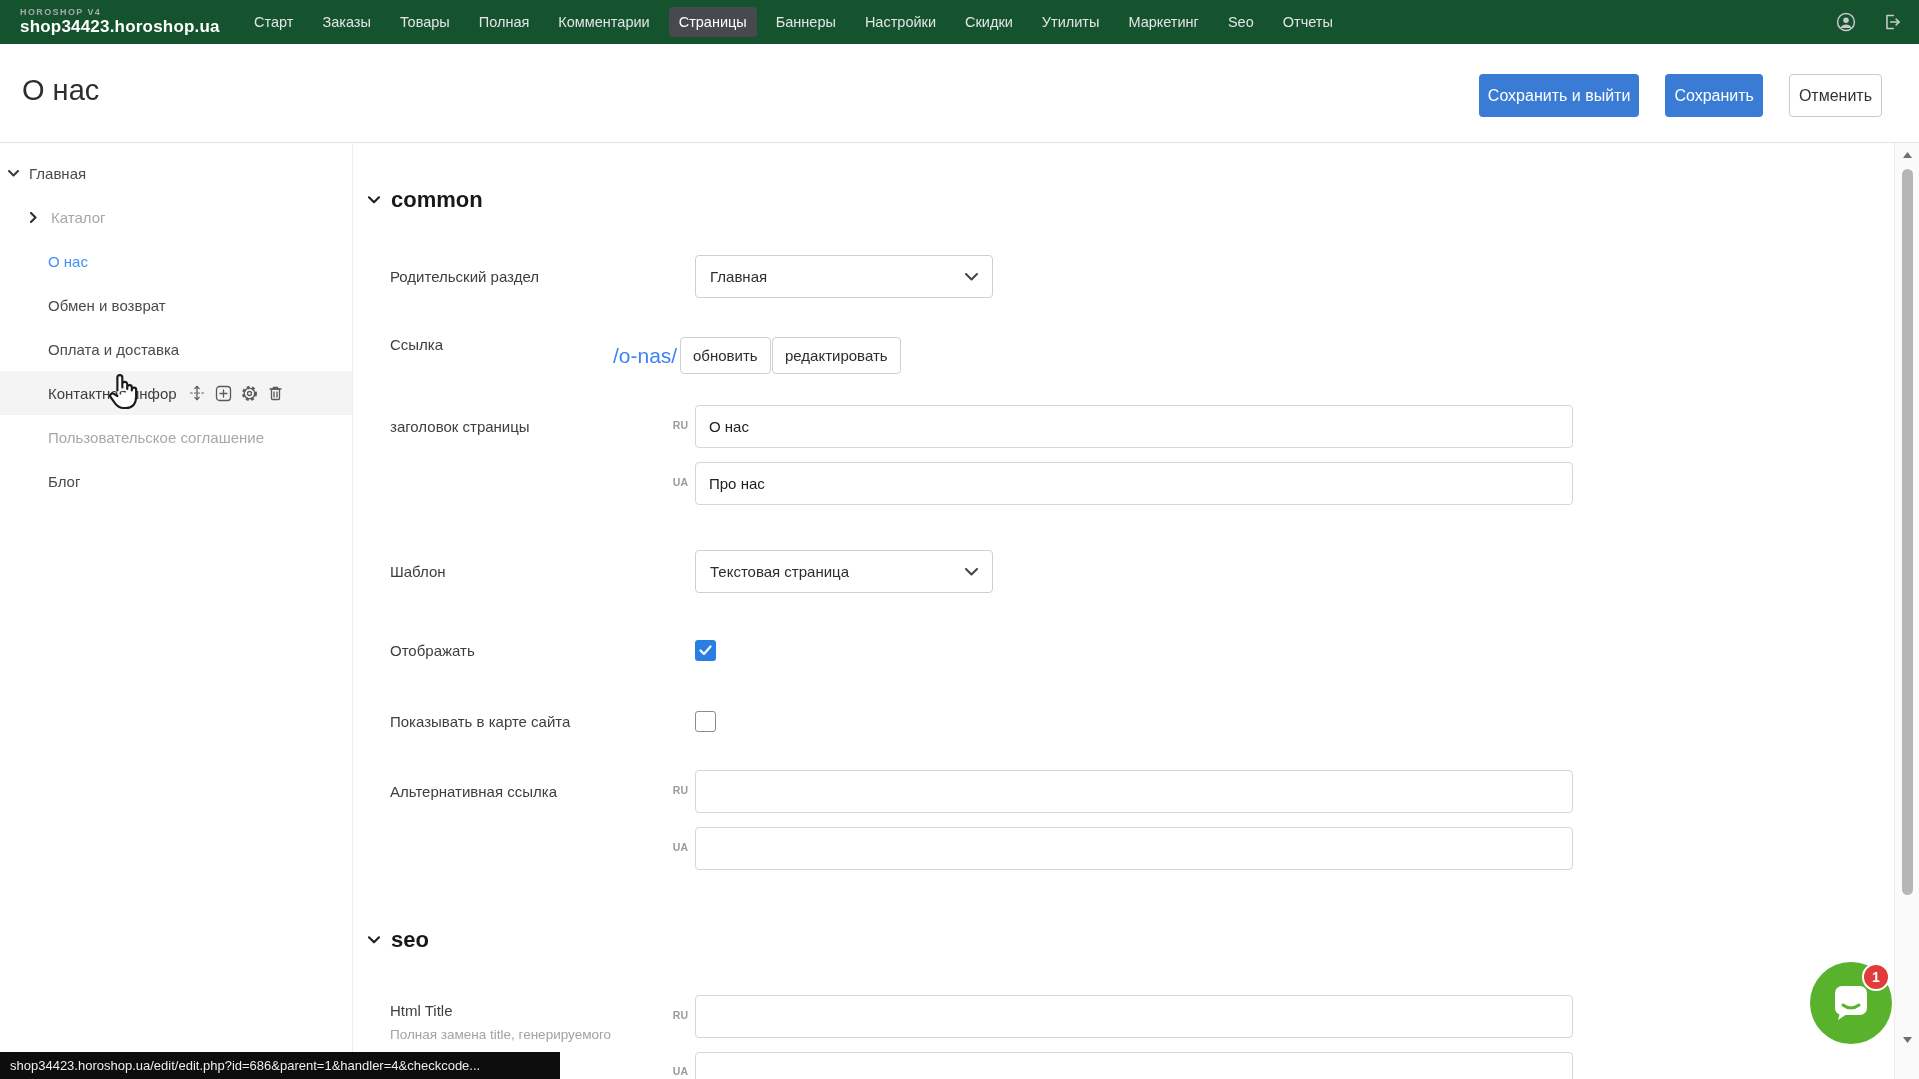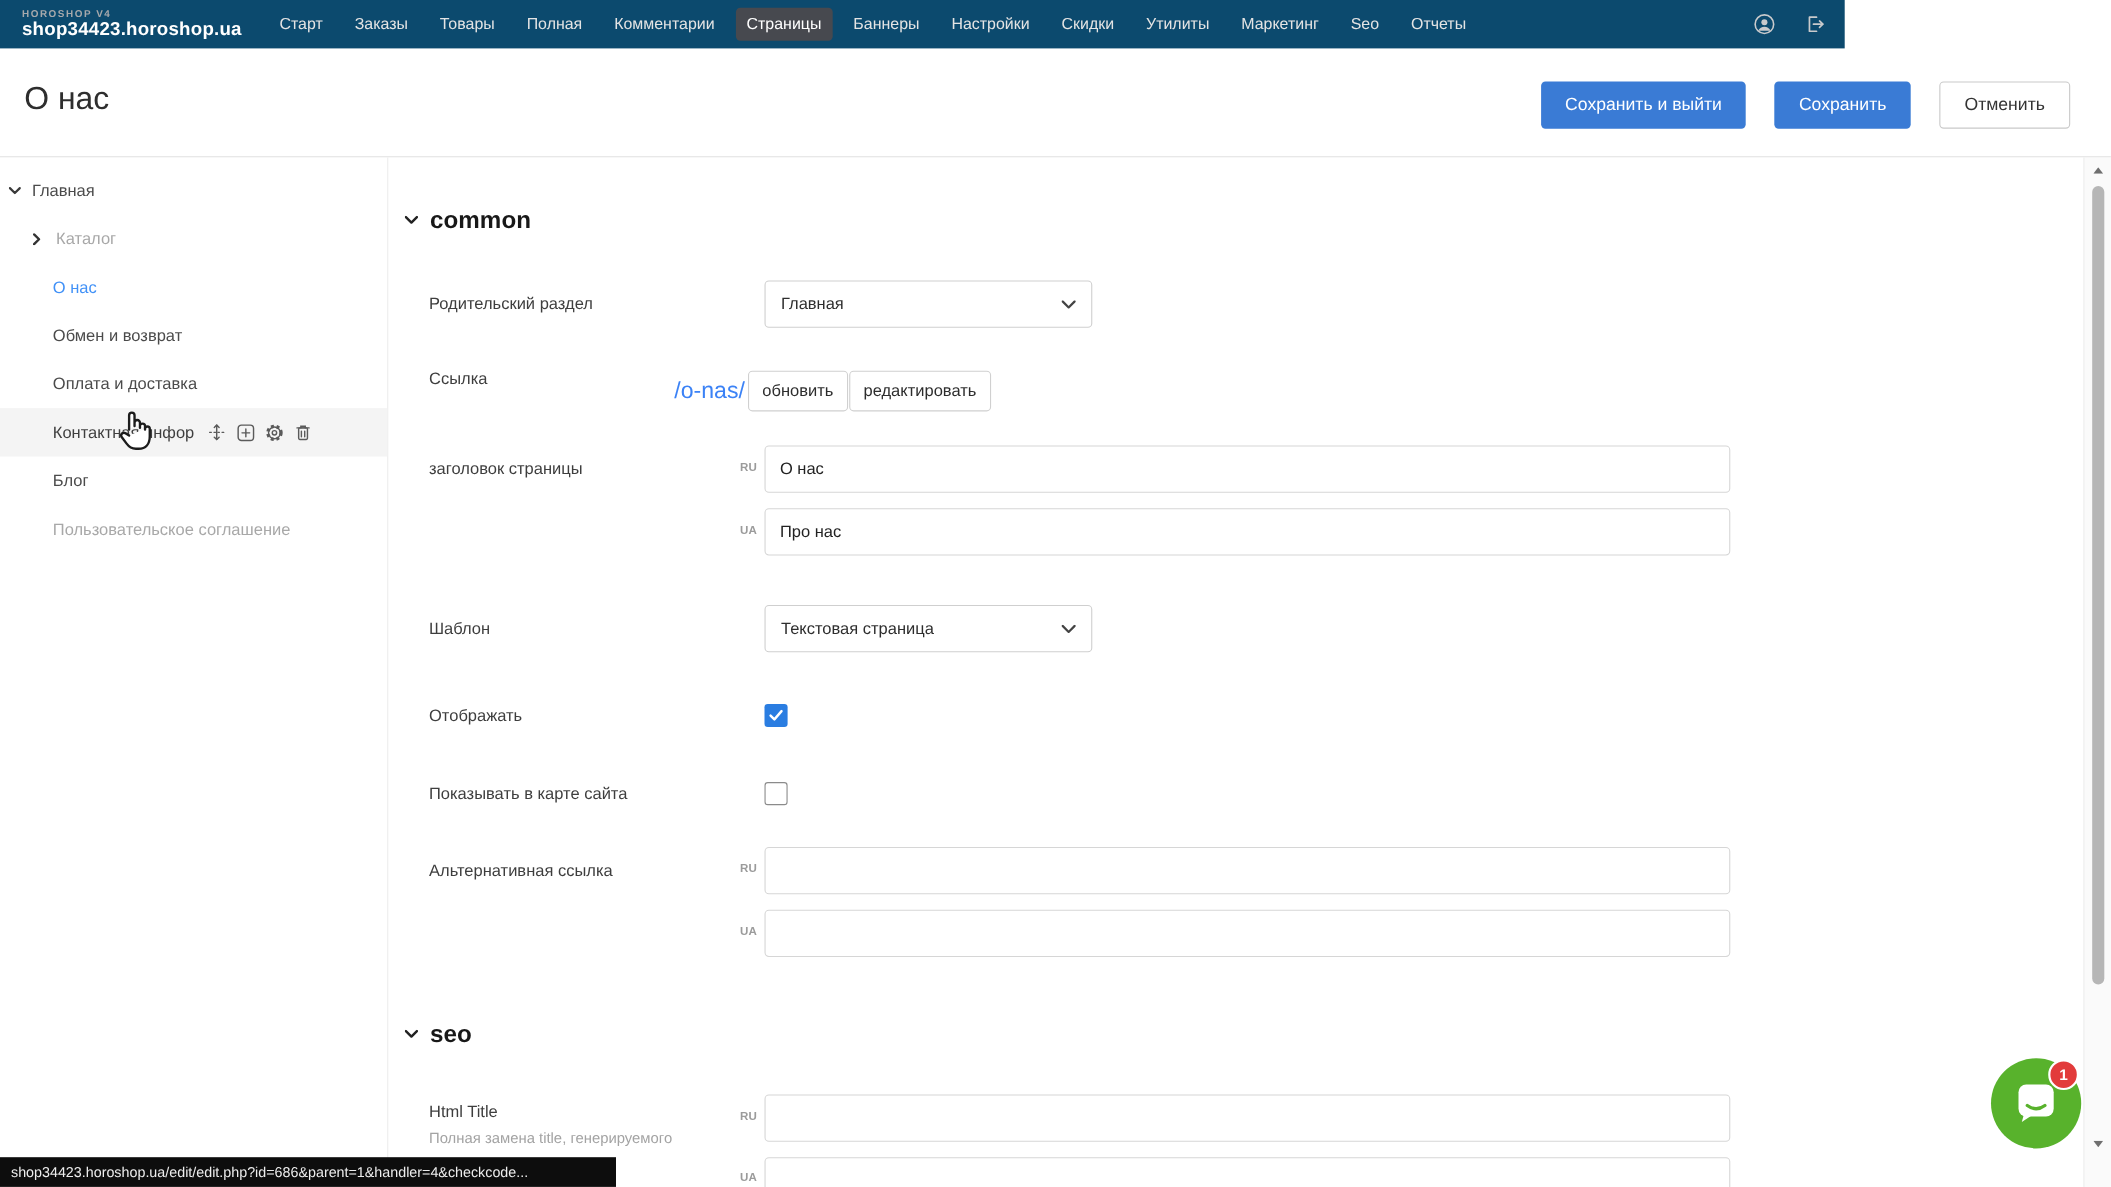--- a/index.html
+++ b/index.html
@@ -1,34 +1,34 @@
 <!DOCTYPE html>
 <html><head>
 <meta charset="utf-8">
 <style>
   * { margin:0; padding:0; box-sizing:border-box; }
   html,body { width:1919px; height:1079px; overflow:hidden; }
   body { font-family:"Liberation Sans", sans-serif; background:#fff; position:relative; }
 
   
-  .topnav { position:absolute; left:0; top:0; width:1677px; height:44px; background:#0c4a6e; display:flex; align-items:center; z-index:30; }
+  .topnav { position:absolute; left:0; top:0; width:1919px; height:44px; background:#14532d; display:flex; align-items:center; z-index:30; }
   .brand { margin-left:20px; width:218px; cursor:pointer; line-height:1.1; }
   .brand-small { font-size:9px; font-weight:bold; letter-spacing:1.4px; color:#a7a9ac; }
   .brand-domain { font-size:17px; font-weight:bold; color:#ffffff; letter-spacing:.2px; }
   .nav-items { display:flex; align-items:center; gap:9px; margin-left:6px; }
   .nav-item { color:#e4e4e4; font-size:14.5px; padding:7px 10px; border-radius:4px; cursor:pointer; white-space:nowrap; }
   .nav-item.active { background:#47494f; color:#fff; }
   .nav-icons { margin-left:auto; margin-right:16px; display:flex; align-items:center; gap:24px; }
   .nav-icons .icn { width:22px; height:22px; display:flex; align-items:center; justify-content:center; cursor:pointer; }
 
   
   .page-header { position:absolute; left:0; top:44px; width:1919px; height:99px; background:#fff; border-bottom:1px solid #e3e3e3; z-index:20; }
   .page-title { position:absolute; left:22px; top:30px; font-size:29px; font-weight:400; color:#2e2e2e; }
   .header-buttons { position:absolute; right:37px; top:30px; display:flex; gap:26px; }
-  .btn { height:43px; border-radius:4px; font-size:16px; padding:0 22px; cursor:pointer; font-family:inherit; border:none; }
+  .btn { height:43px; border-radius:4px; font-size:16px; padding:0 9px; cursor:pointer; font-family:inherit; border:none; }
   .btn-primary { background:#3a7bd5; color:#fff; }
   .btn-secondary { background:#fff; color:#333; border:1px solid #c9c9c9; }
 
   
   .sidebar { position:absolute; left:0; top:143px; width:353px; height:936px; background:#fff; border-right:1px solid #ededed; padding-top:8px; z-index:10; }
   .side-row { height:44px; display:flex; align-items:center; font-size:15px; color:#4b4b4b; cursor:pointer; padding-left:48px; }
   .side-row.root { padding-left:8px; }
   .side-row.with-caret { padding-left:30px; }
   .side-row .caret { width:14px; display:flex; align-items:center; margin-right:7px; flex:none; }
   .side-row.muted { color:#a8a8a8; }
@@ -168,25 +168,25 @@
       <span class="s-icn">
         <svg width="15" height="16" viewBox="0 0 15 16" fill="none" stroke="#5a5a5a" stroke-width="1.3" stroke-linecap="round">
           <path d="M2 4 H13"></path>
             <path d="M5.5 4 V2.5 H9.5 V4"></path>
           <rect x="3.5" y="4" width="8" height="10.5" rx="1"></rect>
           <path d="M6 7 V12 M9 7 V12"></path>
         </svg>
       </span>
     </span>
   </div>
+  <div class="side-row muted">
+    <span>Пользовательское соглашение</span>
+  </div>
   <div class="side-row">
     <span>Блог</span>
-  </div>
-  <div class="side-row muted">
-    <span>Пользовательское соглашение</span>
   </div>
 </aside>
 
 <main class="content">
 
   <div class="section-head" style="top:42px;">
     <svg width="12" height="8" viewBox="0 0 12 8" fill="none">
         <path d="M1 1.3 L6 6.3 L11 1.3" stroke="#222" stroke-width="2.2" stroke-linecap="round" stroke-linejoin="round"></path>
       </svg>
     <span>common</span>

